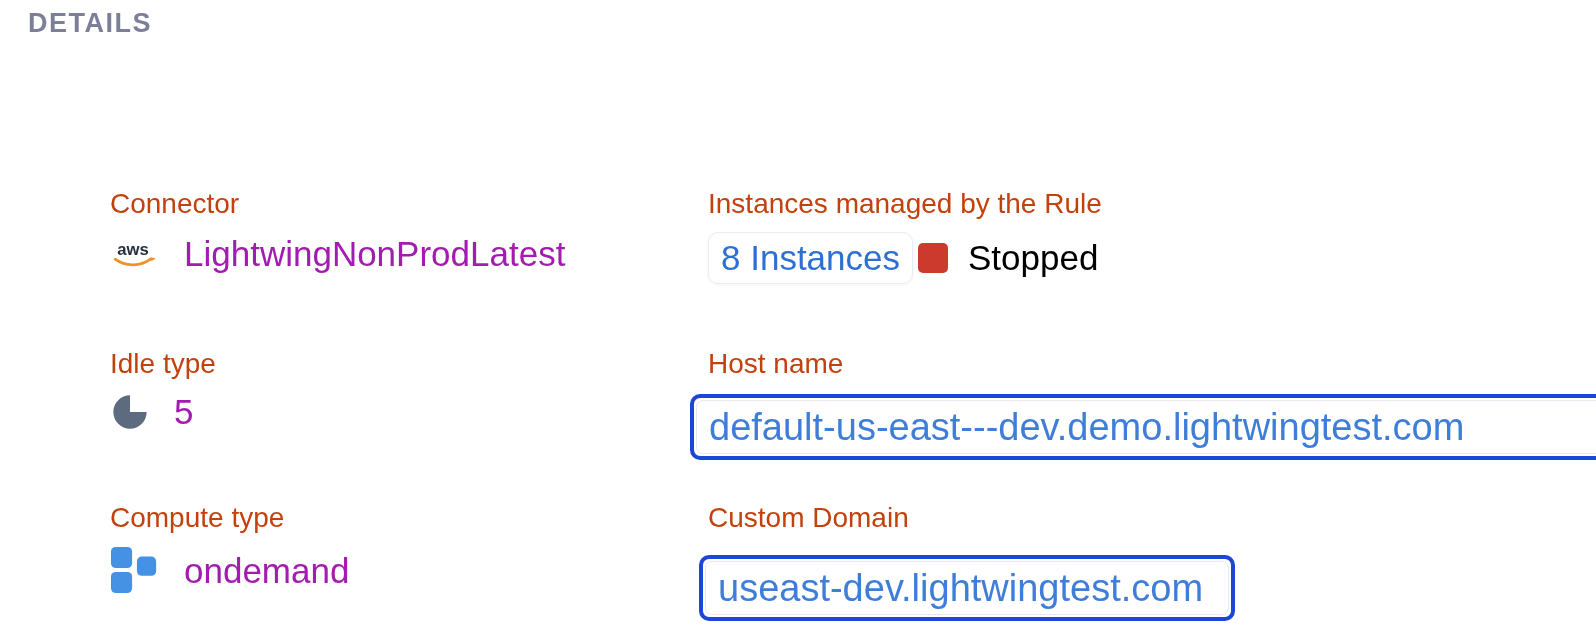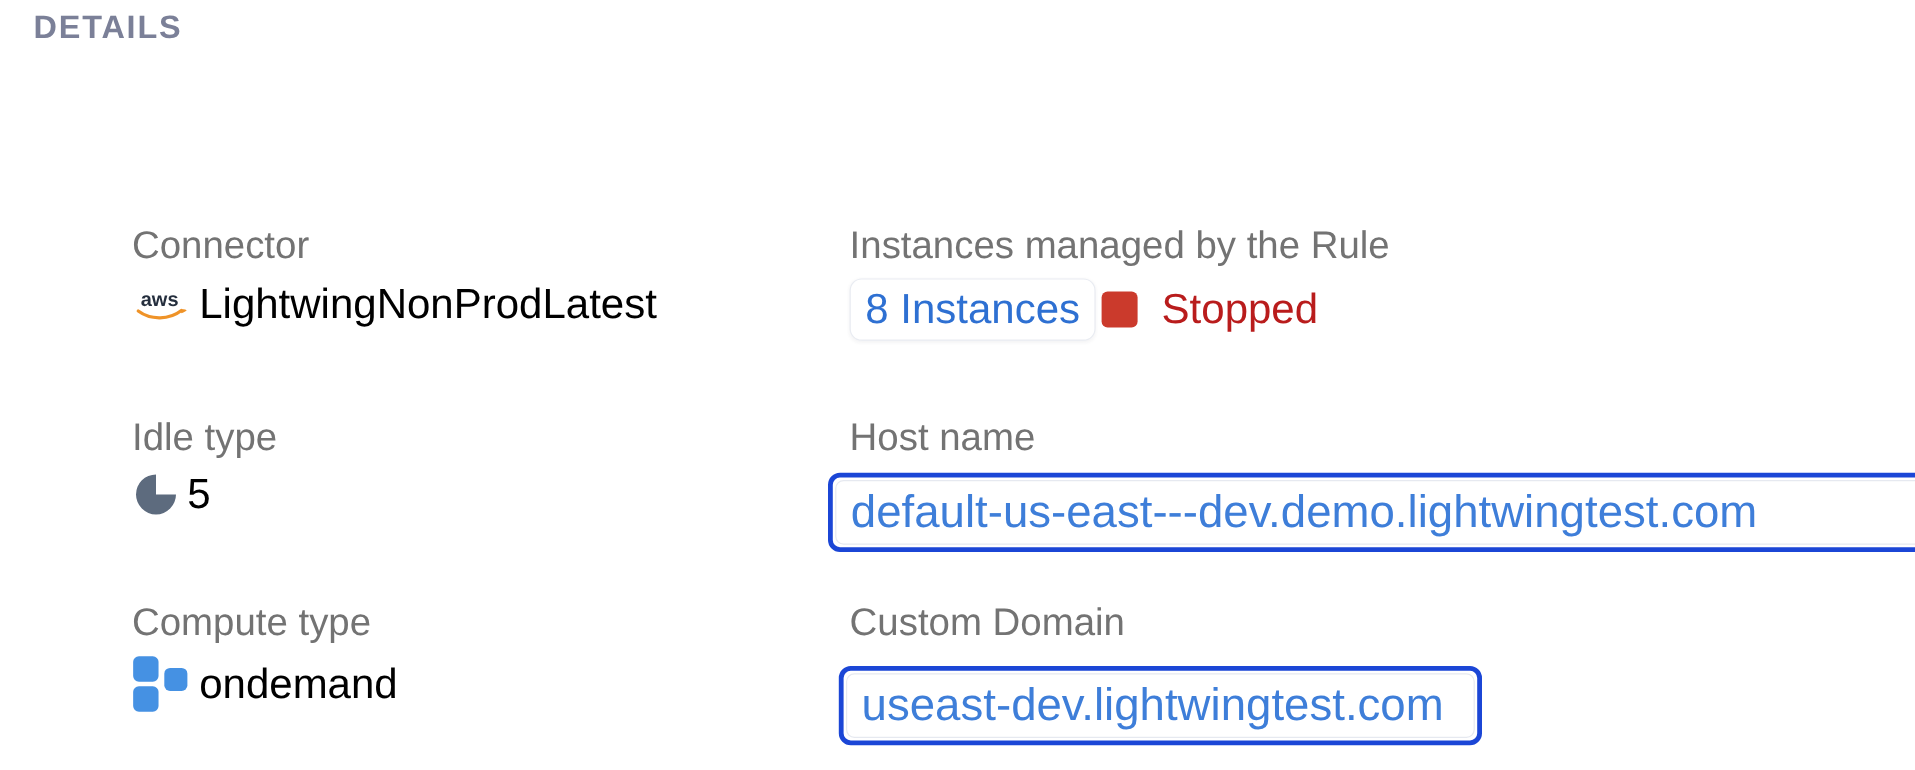--- a/index.html
+++ b/index.html
@@ -21,32 +21,32 @@
   }
   .field { position: absolute; }
   .g-connector { left: 110px; top: 184px; }
   .g-instances { left: 708px; top: 184px; }
   .g-idle      { left: 110px; top: 344px; }
   .g-host      { left: 708px; top: 344px; }
   .g-compute   { left: 110px; top: 498px; }
   .g-custom    { left: 708px; top: 498px; }
 
   .label {
-    font-size: 32px;
+    font-size: 28px;
     line-height: 40px;
-    color: #737373;
+    color: #c2410c;
     white-space: nowrap;
   }
   .value-row {
     margin-top: 10px;
     display: flex;
     align-items: center;
-    gap: 6px;
+    gap: 24px;
     font-size: 35px;
-    color: #000000;
+    color: #a21caf;
     white-space: nowrap;
   }
   .value-row .icon { flex: 0 0 auto; display: inline-flex; }
 
   
   .instances-row { margin-top: 8px; display: flex; align-items: center; }
   .instances-chip {
     display: inline-flex;
     align-items: center;
     background: #ffffff;
@@ -61,21 +61,21 @@
   .status-square {
     width: 30px; height: 30px;
     border-radius: 5px;
     background: #cb3a2c;
     margin-left: 5px;
     flex: 0 0 auto;
   }
   .status-text {
     margin-left: 20px;
     font-size: 35px;
-    color: #b91c1c;
+    color: #000000;
   }
 
   
   .domain-box {
     position: absolute;
     border: 4px solid #1b46d6;
     border-radius: 10px;
     background: #ffffff;
     padding: 2px;
     height: 66px;

